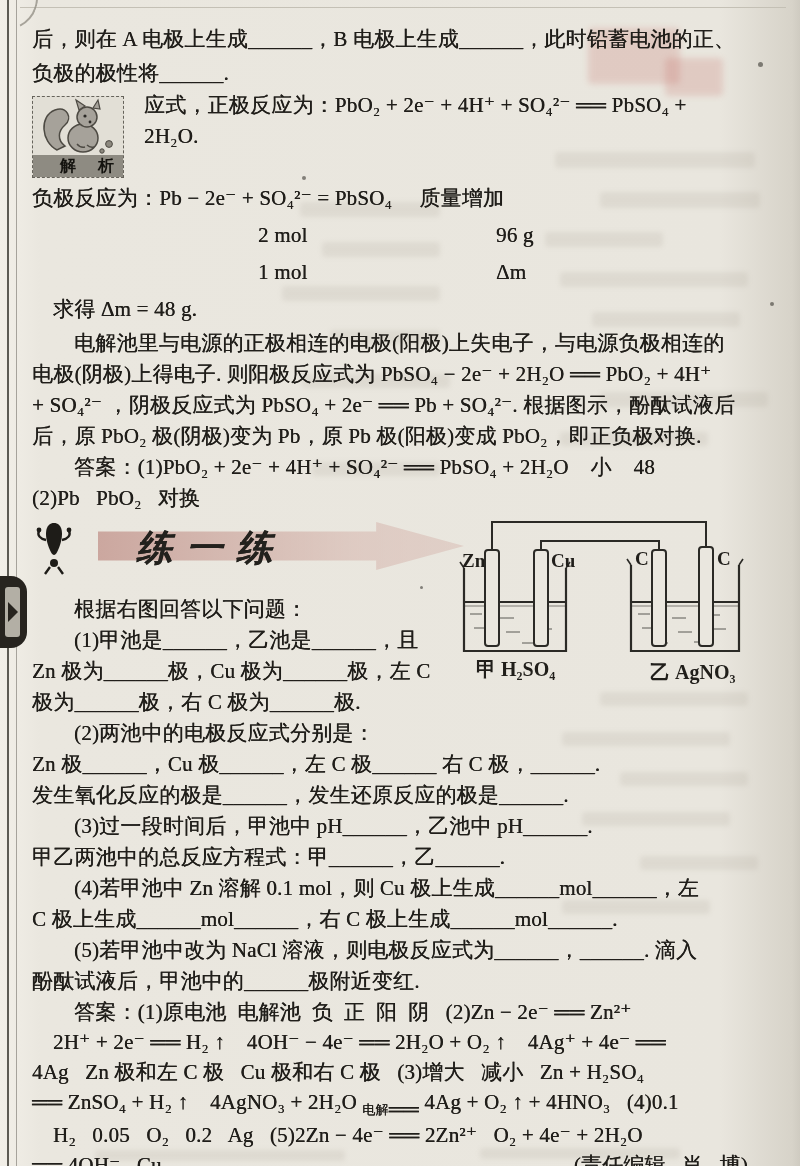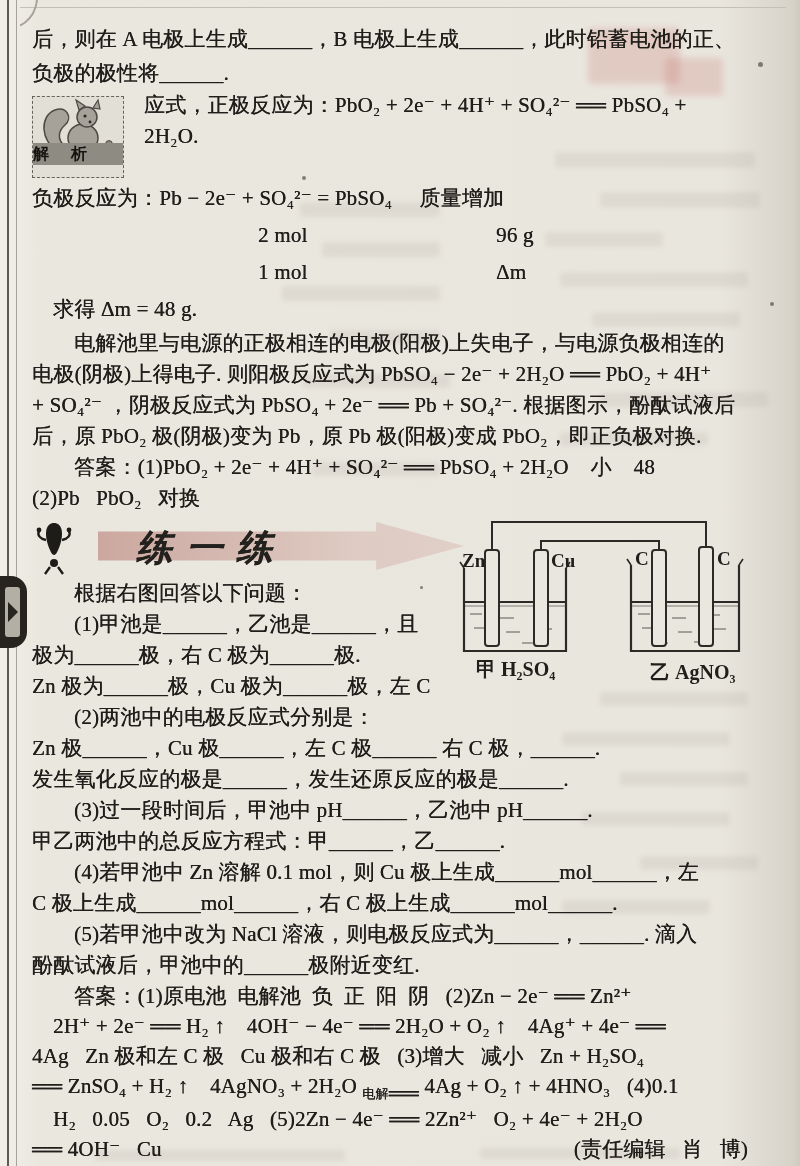--- a/index.html
+++ b/index.html
@@ -14,28 +14,28 @@
           text-shadow:.3px 0 0 currentColor; }
   .tall { line-height:34px; }
   .roomy { line-height:37px; }
   .ans-line { line-height:30px; }
   .ind { text-indent:2em; }
   .ind-s { text-indent:1em; }
   .clear { clear:both; }
   
   .analysis-icon { float:left; width:92px; height:82px; margin:6px 20px 2px 0;
     border:1.5px dashed #66635b; background:#e2dfd6; position:relative; box-sizing:border-box; }
-  .badge-band { position:absolute; bottom:12px; left:0; right:0; height:22px; background:#8e8b82;
-    color:#14130f; font-weight:bold; font-size:16px; line-height:22px; text-align:left; letter-spacing:9px; }
+  .badge-band { position:absolute; bottom:0; left:0; right:0; height:22px; background:#8e8b82;
+    color:#14130f; font-weight:bold; font-size:16px; line-height:22px; text-align:right; letter-spacing:9px; }
   .squirrel { position:absolute; left:2px; top:1px; }
   
   .mol { display:flex; }
   .mol-l { margin-left:226px; width:238px; display:inline-block; }
   
-  .banner { position:relative; height:58px; margin:4px 0 2px;text-decoration:underline; }
+  .banner { position:relative; height:58px; margin:4px 0 18px;text-decoration:underline; }
   .figure-icon { position:absolute; left:2px; top:2px; }
   .banner-arrow { position:absolute; left:66px; top:4px; width:366px; height:48px;
     background:linear-gradient(90deg,rgba(198,156,148,.85) 0%,rgba(213,180,172,.55) 70%,rgba(213,180,172,.45) 100%);
     clip-path:polygon(0 20%,76% 20%,76% 0,100% 50%,76% 100%,76% 80%,0 80%); }
   .banner-text { position:absolute; left:104px; top:6px; font-size:36px; font-weight:bold; font-style:italic;
     letter-spacing:14px; color:#23211d; text-shadow:.5px 0 0 currentColor; }
   
   .diagram { float:right; width:322px; height:172px; margin:2px 0 4px 16px; }
   
   .overeq { display:inline-flex; flex-direction:row; align-items:center; vertical-align:-5px; line-height:1; }
@@ -203,22 +203,22 @@
           <circle cx="35" cy="10" r="2.4" fill="#1e1c18"></circle>
           <path d="M16,47 L11,54 M24,47 L29,54" fill="none" stroke="#1e1c18" stroke-width="2.4"></path>
         </svg>
       </span>
       <div class="banner-arrow"></div>
       <span class="banner-text">练一练</span>
     </div>
 
     <p class="line ind">根据右图回答以下问题：</p>
     <p class="line ind">(1)甲池是______，乙池是______，且</p>
+    <p class="line">Zn 极为______极，Cu 极为______极，左 C</p>
     <p class="line">极为______极，右 C 极为______极.</p>
-    <p class="line">Zn 极为______极，Cu 极为______极，左 C</p>
     <p class="line ind">(2)两池中的电极反应式分别是：</p>
     <p class="line">Zn 极______，Cu 极______，左 C 极______ 右 C 极，______.</p>
     <p class="line">发生氧化反应的极是______，发生还原反应的极是______.</p>
     <p class="line ind">(3)过一段时间后，甲池中 pH______，乙池中 pH______.</p>
     <p class="line">甲乙两池中的总反应方程式：甲______，乙______.</p>
     <p class="line ind">(4)若甲池中 Zn 溶解 0.1 mol，则 Cu 极上生成______mol______，左</p>
     <p class="line">C 极上生成______mol______，右 C 极上生成______mol______.</p>
     <p class="line ind">(5)若甲池中改为 NaCl 溶液，则电极反应式为______，______. 滴入</p>
     <p class="line">酚酞试液后，甲池中的______极附近变红.</p>
 

